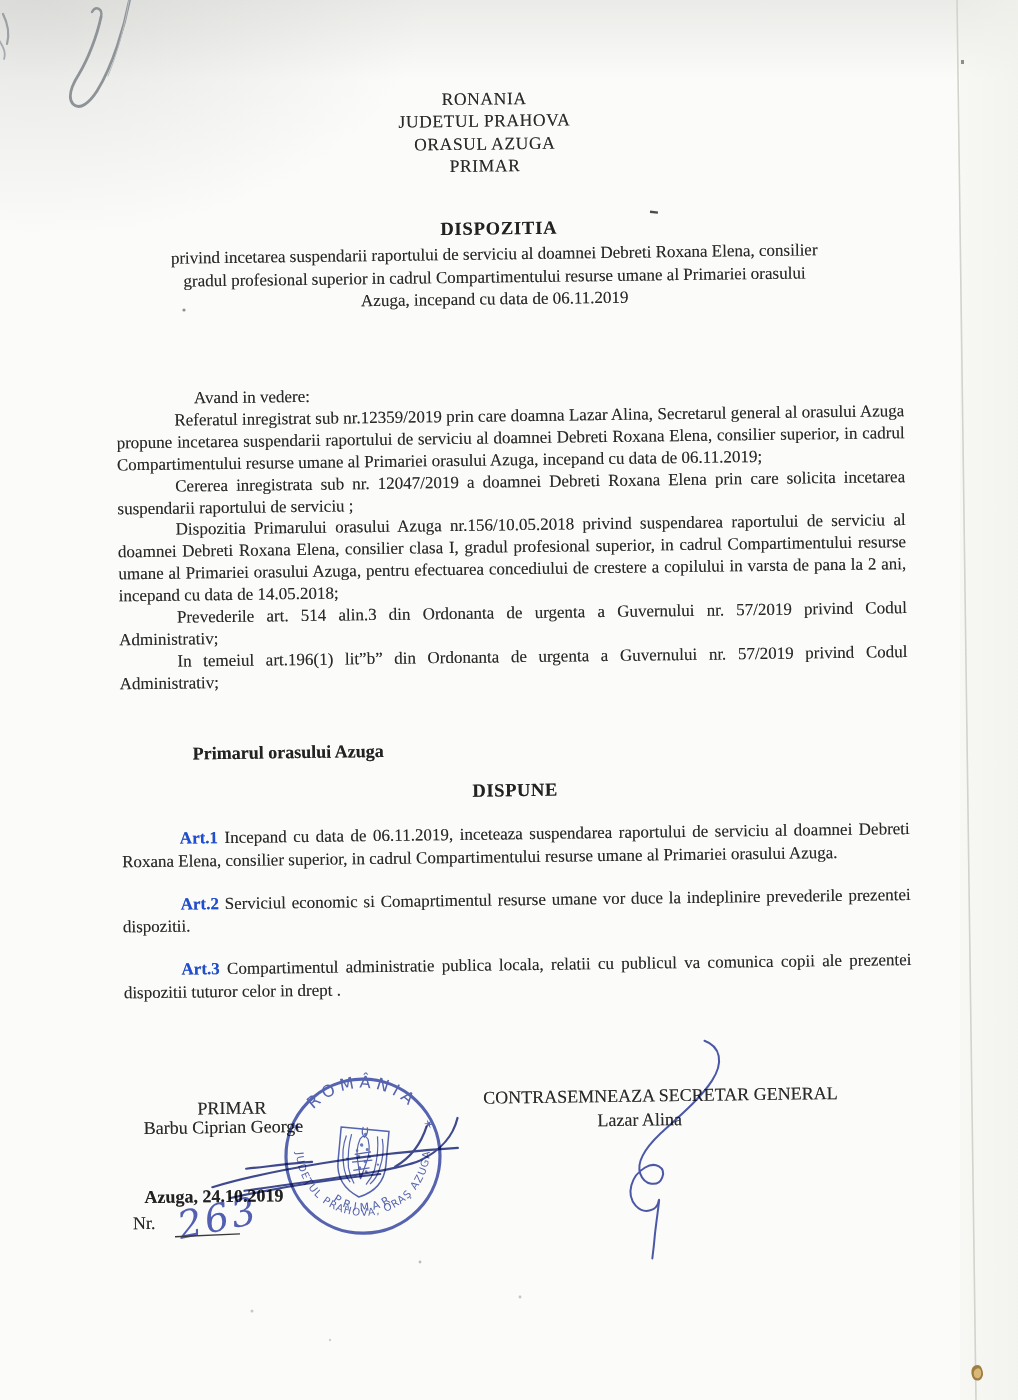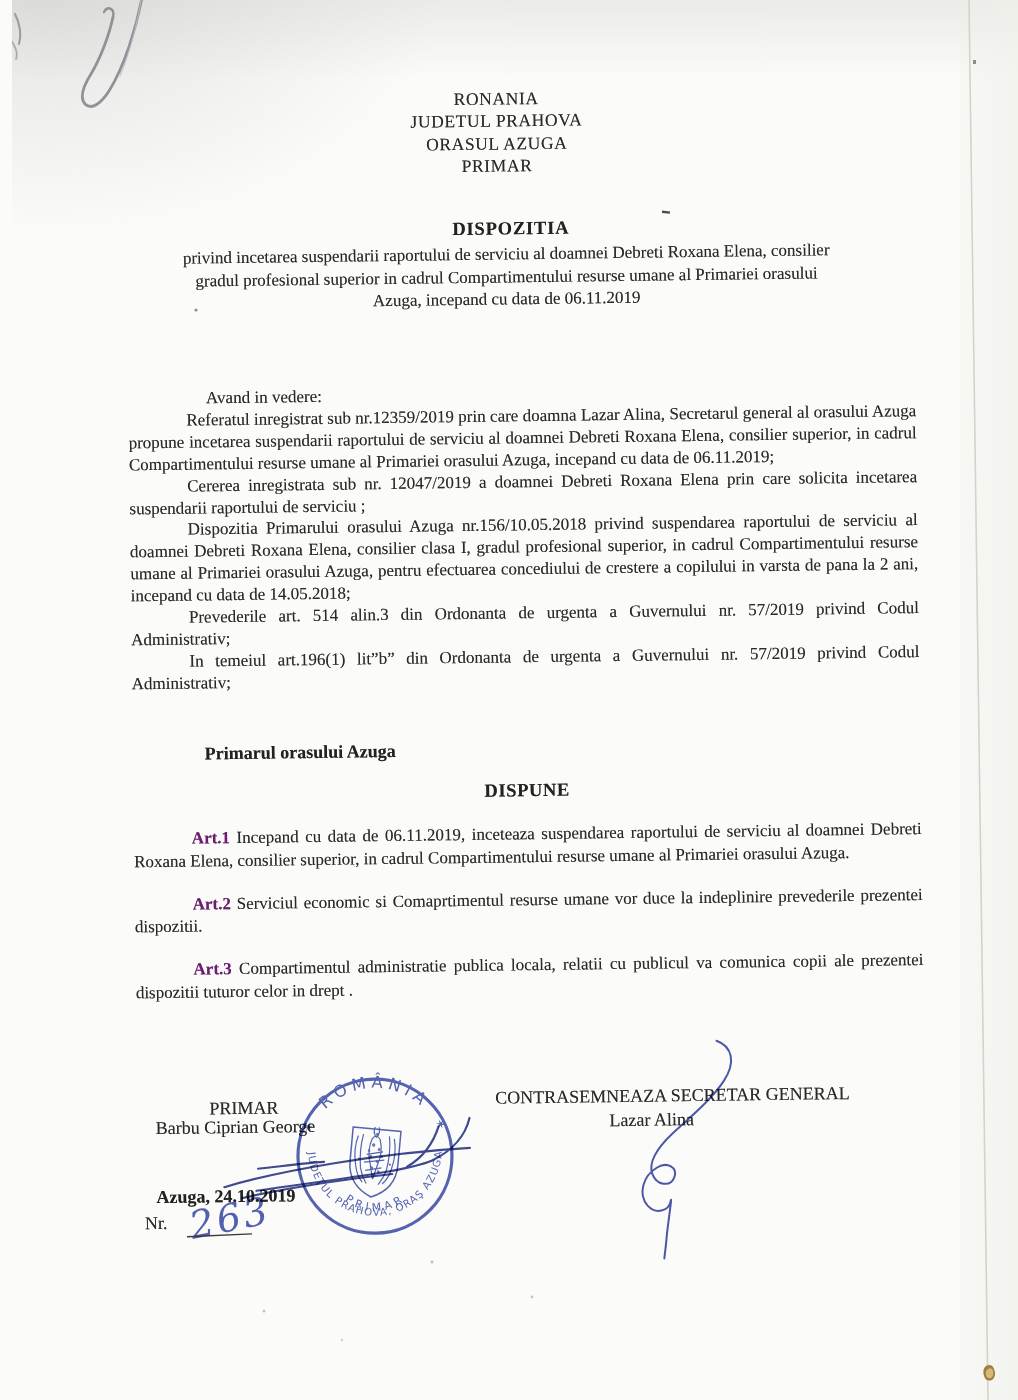--- a/index.html
+++ b/index.html
@@ -2,21 +2,21 @@
 <html><head>
 <meta charset="utf-8">
 <style>
   html,body{margin:0;padding:0;}
   body{
     width:1018px;height:1400px;position:relative;overflow:hidden;
     background:#fbfbf9;
     font-family:"Liberation Serif","DejaVu Serif",serif;
     color:#2a2a2a;
   }
-  .page{position:absolute;inset:0;margin-left:12px;}
+  .page{position:absolute;inset:0;}
   
   .scan-top{position:absolute;left:0;top:0;width:1018px;height:80px;
     background:linear-gradient(180deg,rgba(208,208,204,.38),rgba(208,208,204,0));pointer-events:none;}
   .scan-corner{position:absolute;left:0;top:0;width:430px;height:240px;
     background:radial-gradient(ellipse at 8% 0%,rgba(196,196,194,.42),rgba(196,196,194,0) 70%);pointer-events:none;}
   .page-edge-band{position:absolute;right:0;top:0;width:58px;height:1400px;
     background:linear-gradient(90deg,rgba(236,236,231,.25),rgba(240,240,235,.75));pointer-events:none;}
   
   .content{position:absolute;inset:0;transform:rotate(-0.75deg);transform-origin:300px 700px;}
   .line{white-space:nowrap;}
@@ -29,21 +29,21 @@
   .preamble{position:absolute;left:120px;top:386px;width:788px;
     font-size:17px;line-height:21.9px;text-align:justify;}
   .preamble p{margin:0;text-indent:58px;}
   .preamble p.intro{text-indent:78px;}
   .issuer{position:absolute;left:192px;top:742px;font-weight:bold;font-size:18px;color:#222;}
   .order-heading{position:absolute;left:120px;top:783px;width:788px;text-align:center;
     font-weight:bold;font-size:18.5px;letter-spacing:.6px;color:#222;}
   .articles{position:absolute;left:120px;top:826px;width:788px;
     font-size:17px;line-height:22.8px;text-align:justify;}
   .articles p{margin:0 0 20px 0;text-indent:58px;}
-  .art-label{font-weight:bold;color:#701a75;}
+  .art-label{font-weight:bold;color:#1d4ed8;}
   .sig-text{position:absolute;font-size:18px;white-space:nowrap;}
   .sig-bold{font-weight:bold;color:#222;}
   .soft{text-shadow:0 0 .5px rgba(50,50,50,.55);}
   svg{display:block;}
   .stamp-svg{position:absolute;left:268px;top:1068px;mix-blend-mode:multiply;opacity:.9;}
   .ink-svg{position:absolute;left:0;top:1020px;mix-blend-mode:multiply;}
   .clip-svg{position:absolute;left:0;top:0;}
 </style>
 </head>
 <body>

